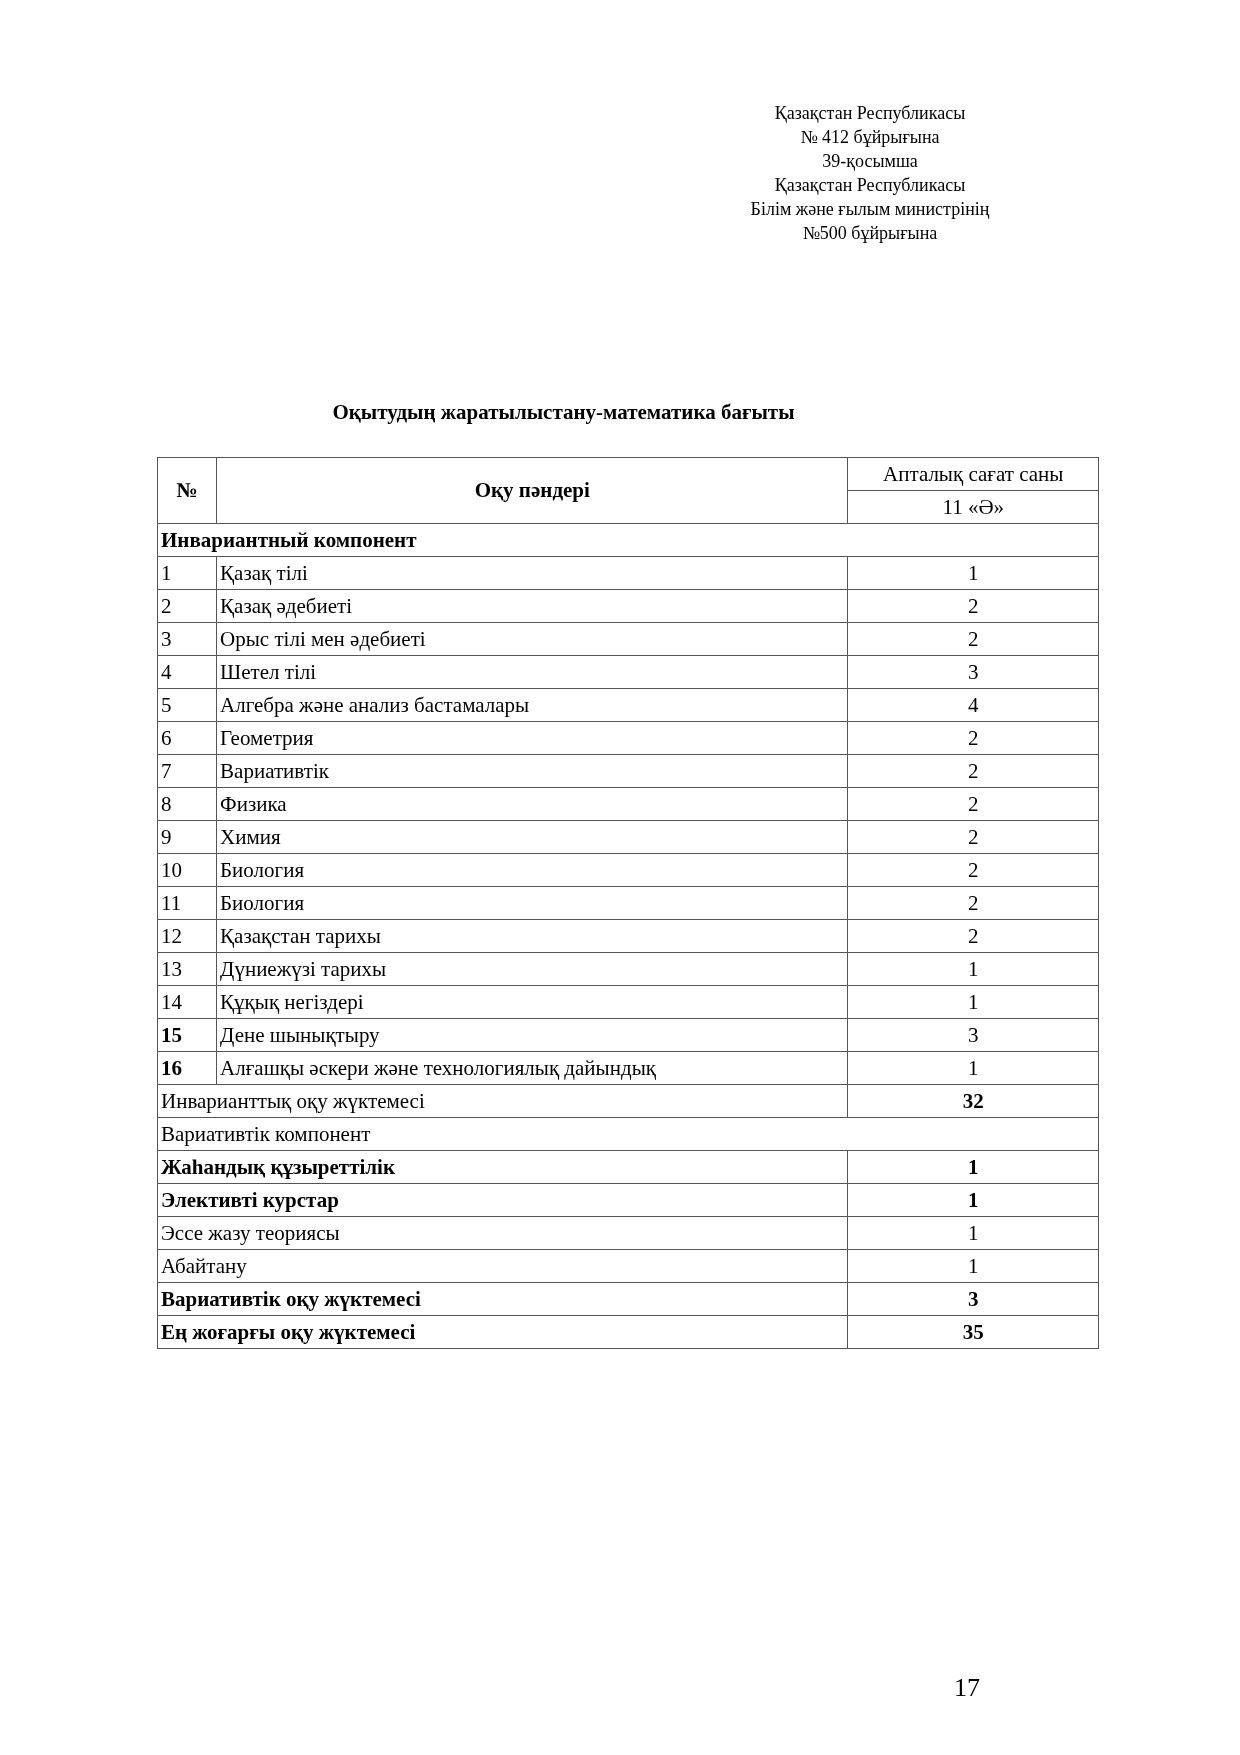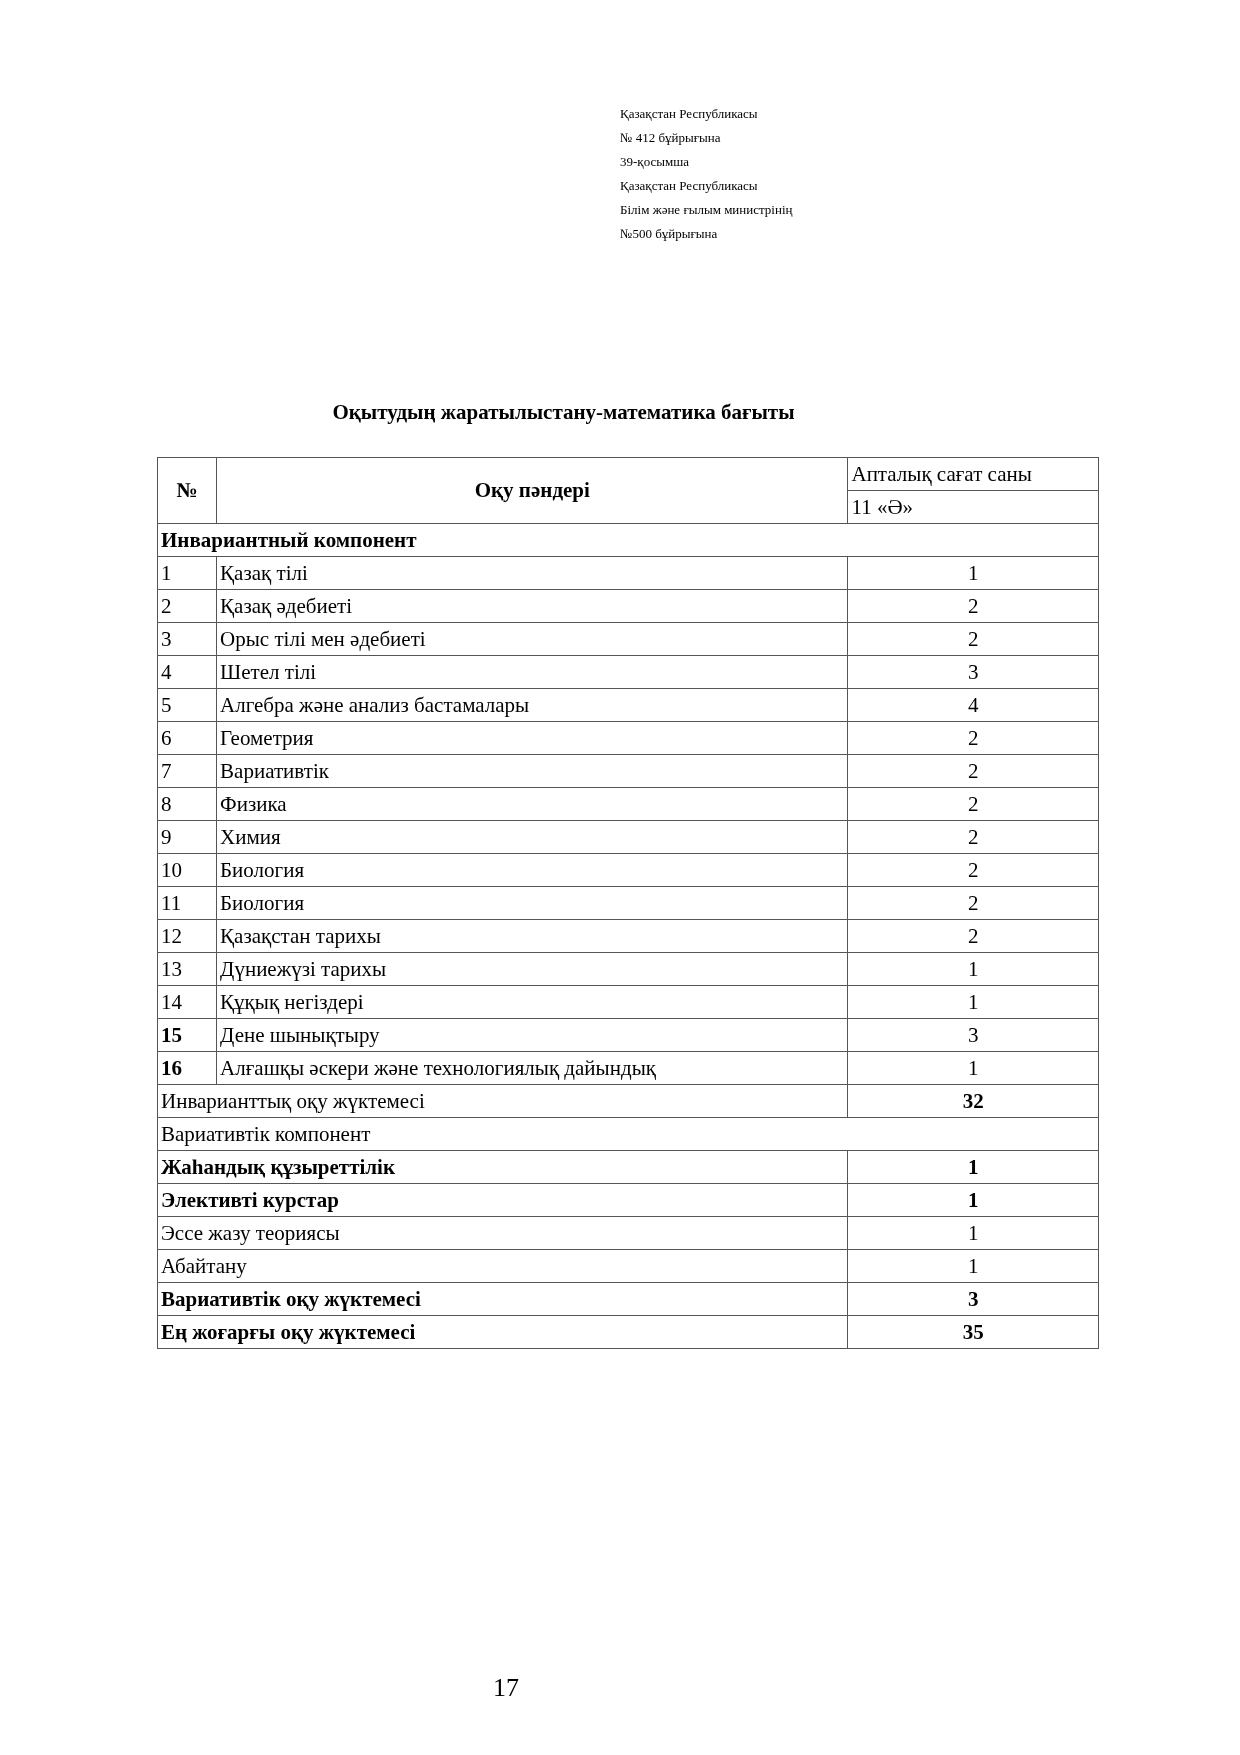--- a/index.html
+++ b/index.html
@@ -2,46 +2,46 @@
 <html><head>
   <meta charset="utf-8">
   <style>
     html, body { margin: 0; padding: 0; background: #ffffff; }
     body {
       width: 1240px; height: 1755px; position: relative; overflow: hidden;
       font-family: "Liberation Serif", "DejaVu Serif", serif; color: #000;
     }
     .header-block {
       position: absolute; right: 120px; top: 102px; width: 500px;
-      text-align: left; font-size: 13px; line-height: 23.9px;
+      text-align: center; font-size: 18px; line-height: 23.9px;
     }
     .header-block div { white-space: nowrap; }
     .doc-title {
       position: absolute; left: 0; width: 1127px; top: 400px;
       text-align: center; font-weight: bold; font-size: 21px;
     }
     table.curriculum {
       position: absolute; left: 157px; top: 457px; width: 942px;
       border-collapse: collapse; font-size: 21px;
     }
     table.curriculum td, table.curriculum th {
       border: 1px solid #555; padding: 0 3px; height: 32px;
       font-weight: normal; vertical-align: middle; line-height: 1;
     }
     .col-num { width: 58px; }
     .col-subject { width: 620px; }
     .col-hours { width: 246px; text-align: center; }
     .hdr-num, .hdr-subject { text-align: center; font-weight: bold !important; }
-    .hdr-hours { text-align: left; font-weight: normal; }
+    .hdr-hours { text-align: center; font-weight: normal; }
     .section-row td { }
     .bold { font-weight: bold !important; }
     .center { text-align: center; }
     .page-number {
       position: absolute; left: 0; width: 980px; top: 1673px;
-      text-align: center; font-size: 26px; margin-left: 16px;
+      text-align: right; font-size: 26px;
     }
   </style>
 </head>
 <body>
 
 <div class="header-block">
   <div>Қазақстан Республикасы</div>
   <div>№ 412 бұйрығына</div>
   <div>39-қосымша</div>
   <div>Қазақстан Республикасы</div>

